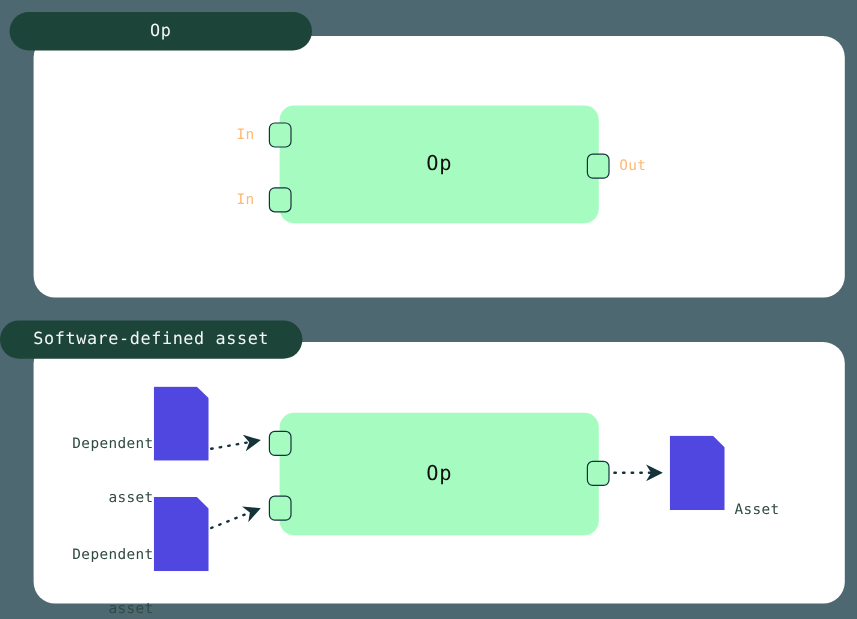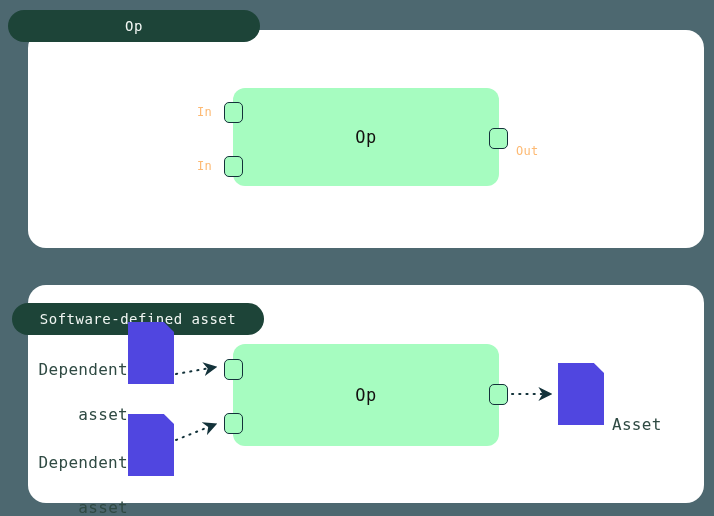--- a/index.html
+++ b/index.html
@@ -54,24 +54,23 @@
     text-align: center;
     white-space: nowrap;
     letter-spacing: 0.5px;
   }
   #tab-op {
     left: 8px;
     top: 10px;
     width: 252px;
   }
   #tab-sda {
-    left: 12px;
+    left: 0;
     top: 267px;
     width: 252px;
-    margin-top: 36px;
   }
 
   
   .op-box {
     position: absolute;
     background: #a6fcc0;
     border-radius: 12px;
     display: flex;
     align-items: center;
     justify-content: center;
@@ -115,26 +114,26 @@
   
   .port-label {
     position: absolute;
     font-size: 12px;
     color: #fdba74;
     white-space: nowrap;
     letter-spacing: 0.3px;
   }
   #label-in-1  { left: 197px; top: 105px; }
   #label-in-2  { left: 197px; top: 159px; }
-  #label-out-1 { left: 516px; top: 144px; }
+  #label-out-1 { left: 516px; top: 131px; }
 
   
   .asset-label {
     position: absolute;
-    font-size: 16px;
+    font-size: 12px;
     color: #2f4a43;
     line-height: 15px;
     white-space: pre;
     letter-spacing: 0.3px;
   }
   .asset-label.right-align { text-align: right; }
   #label-dep-1 { left: 38px;  top: 332px; width: 90px; }
   #label-dep-2 { left: 38px;  top: 425px; width: 90px; }
   #label-asset { left: 612px; top: 387px; width: 80px; text-align: left; }
 

